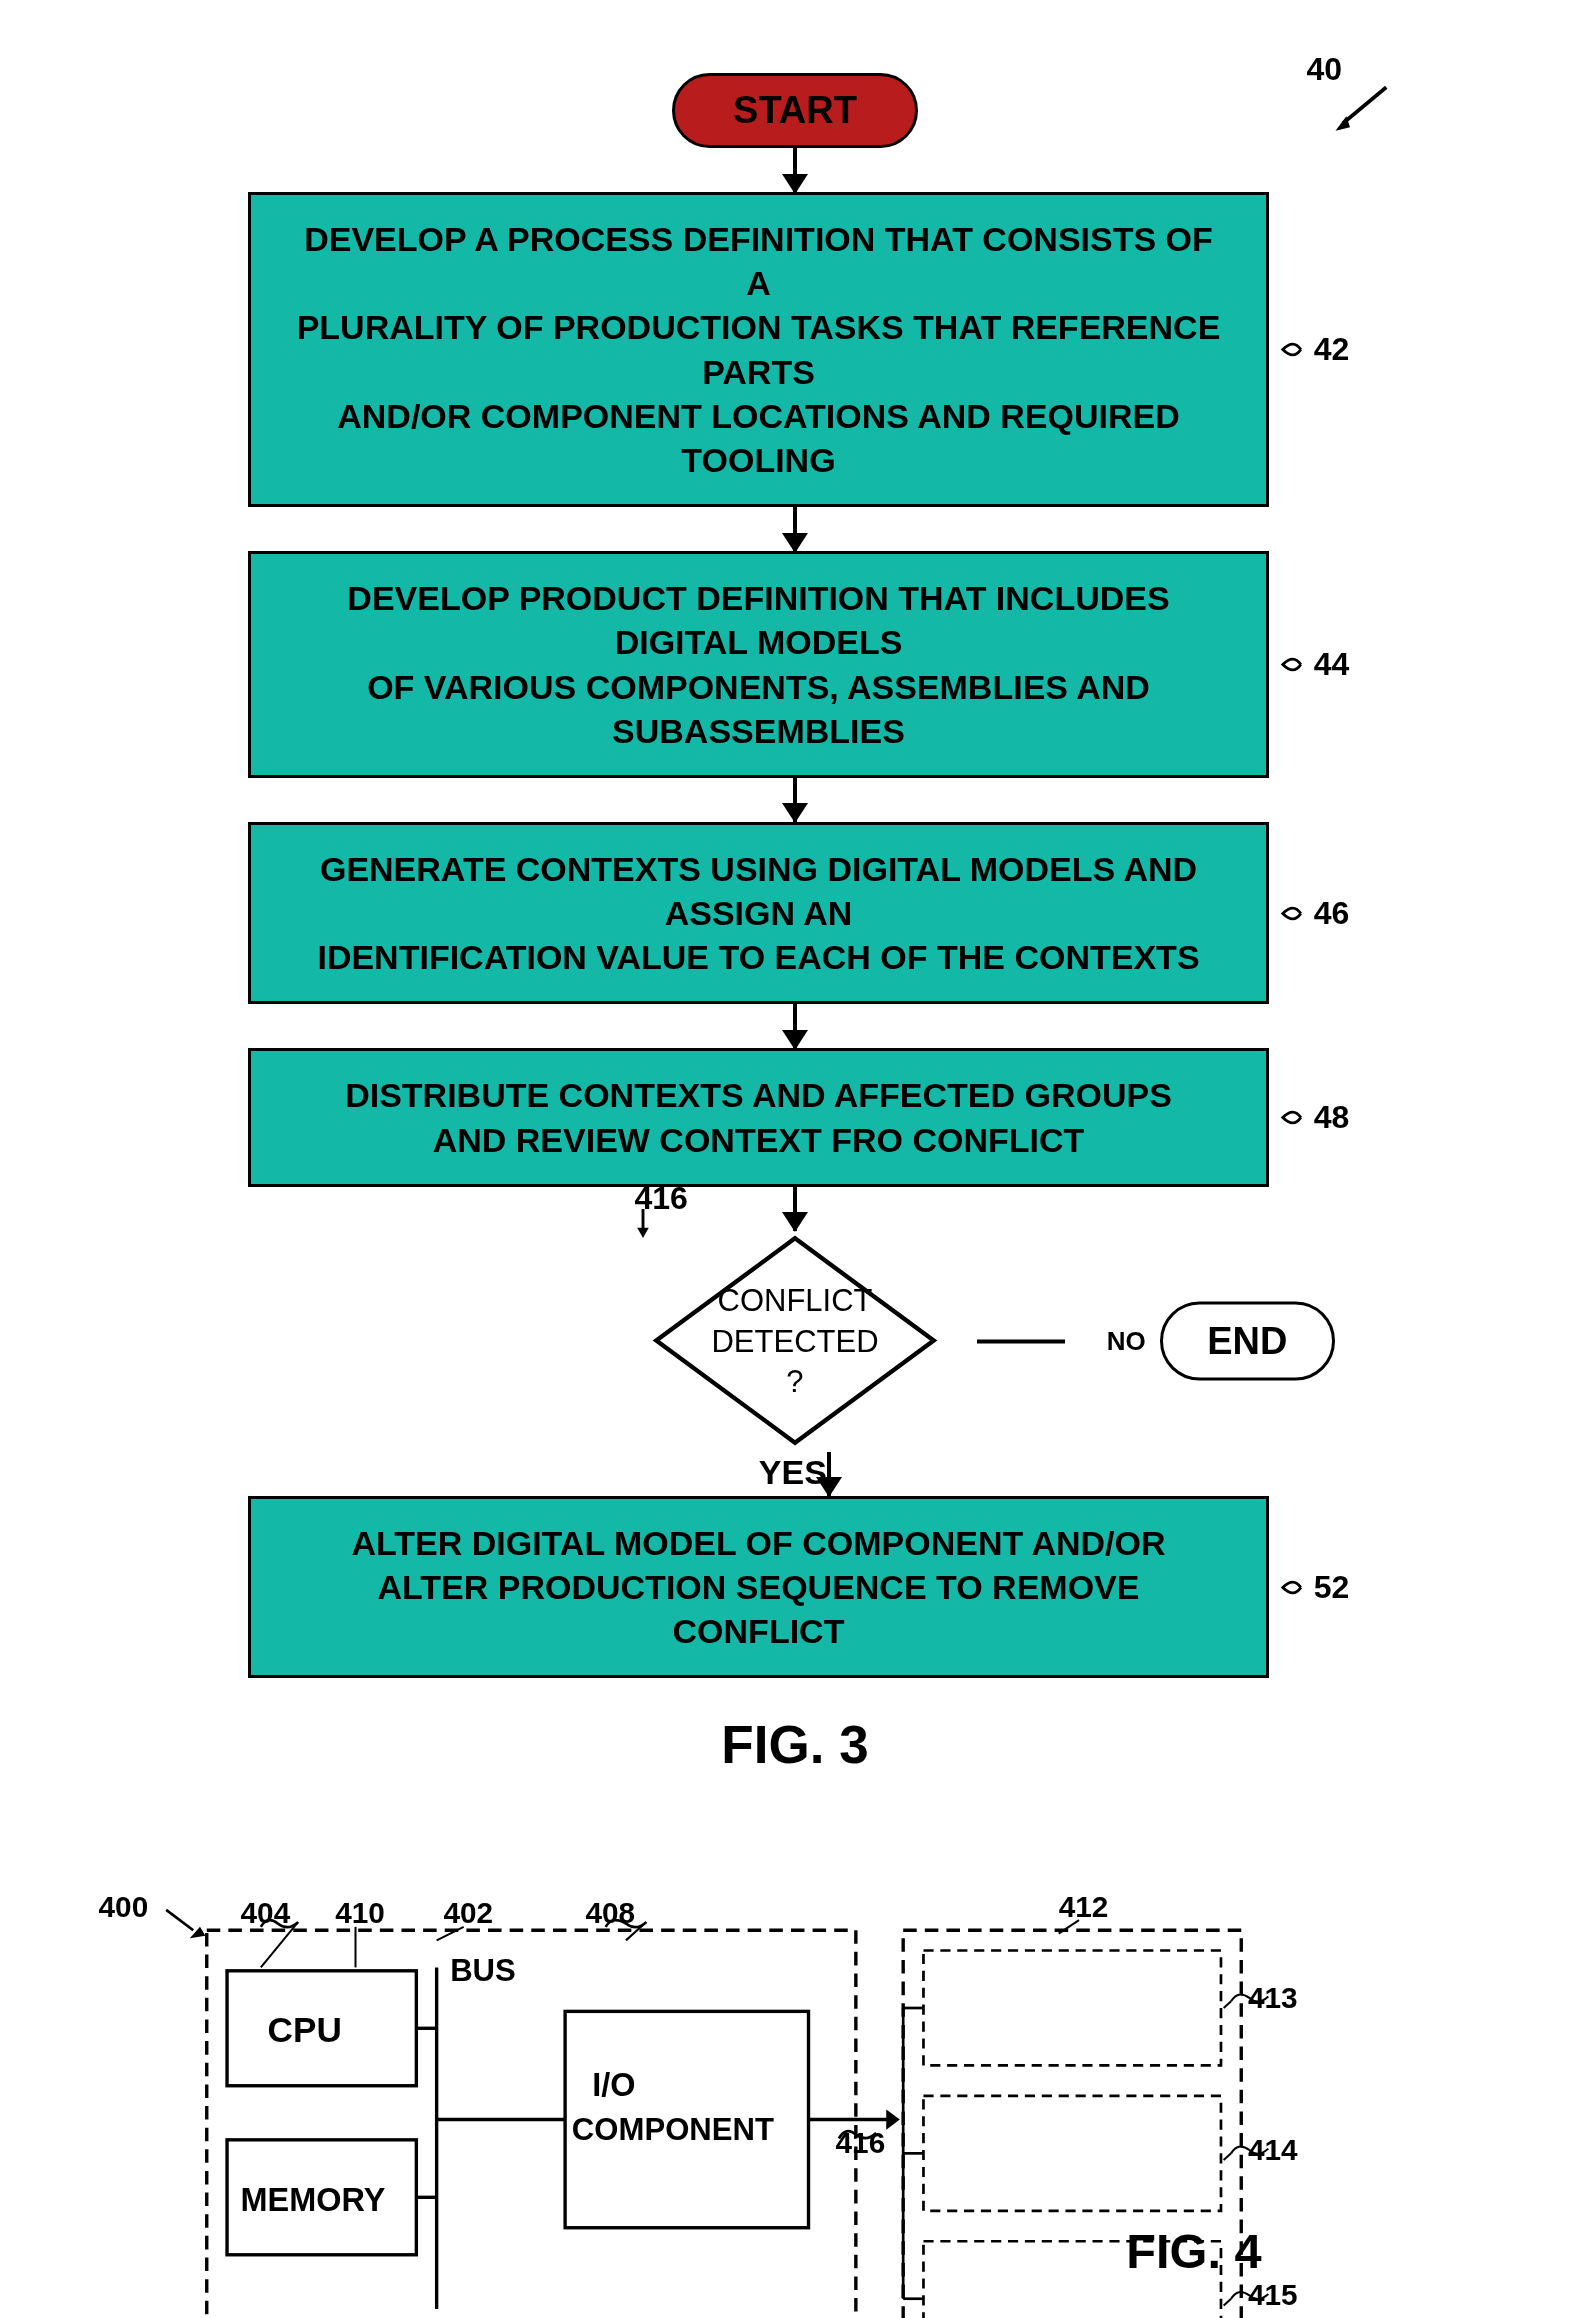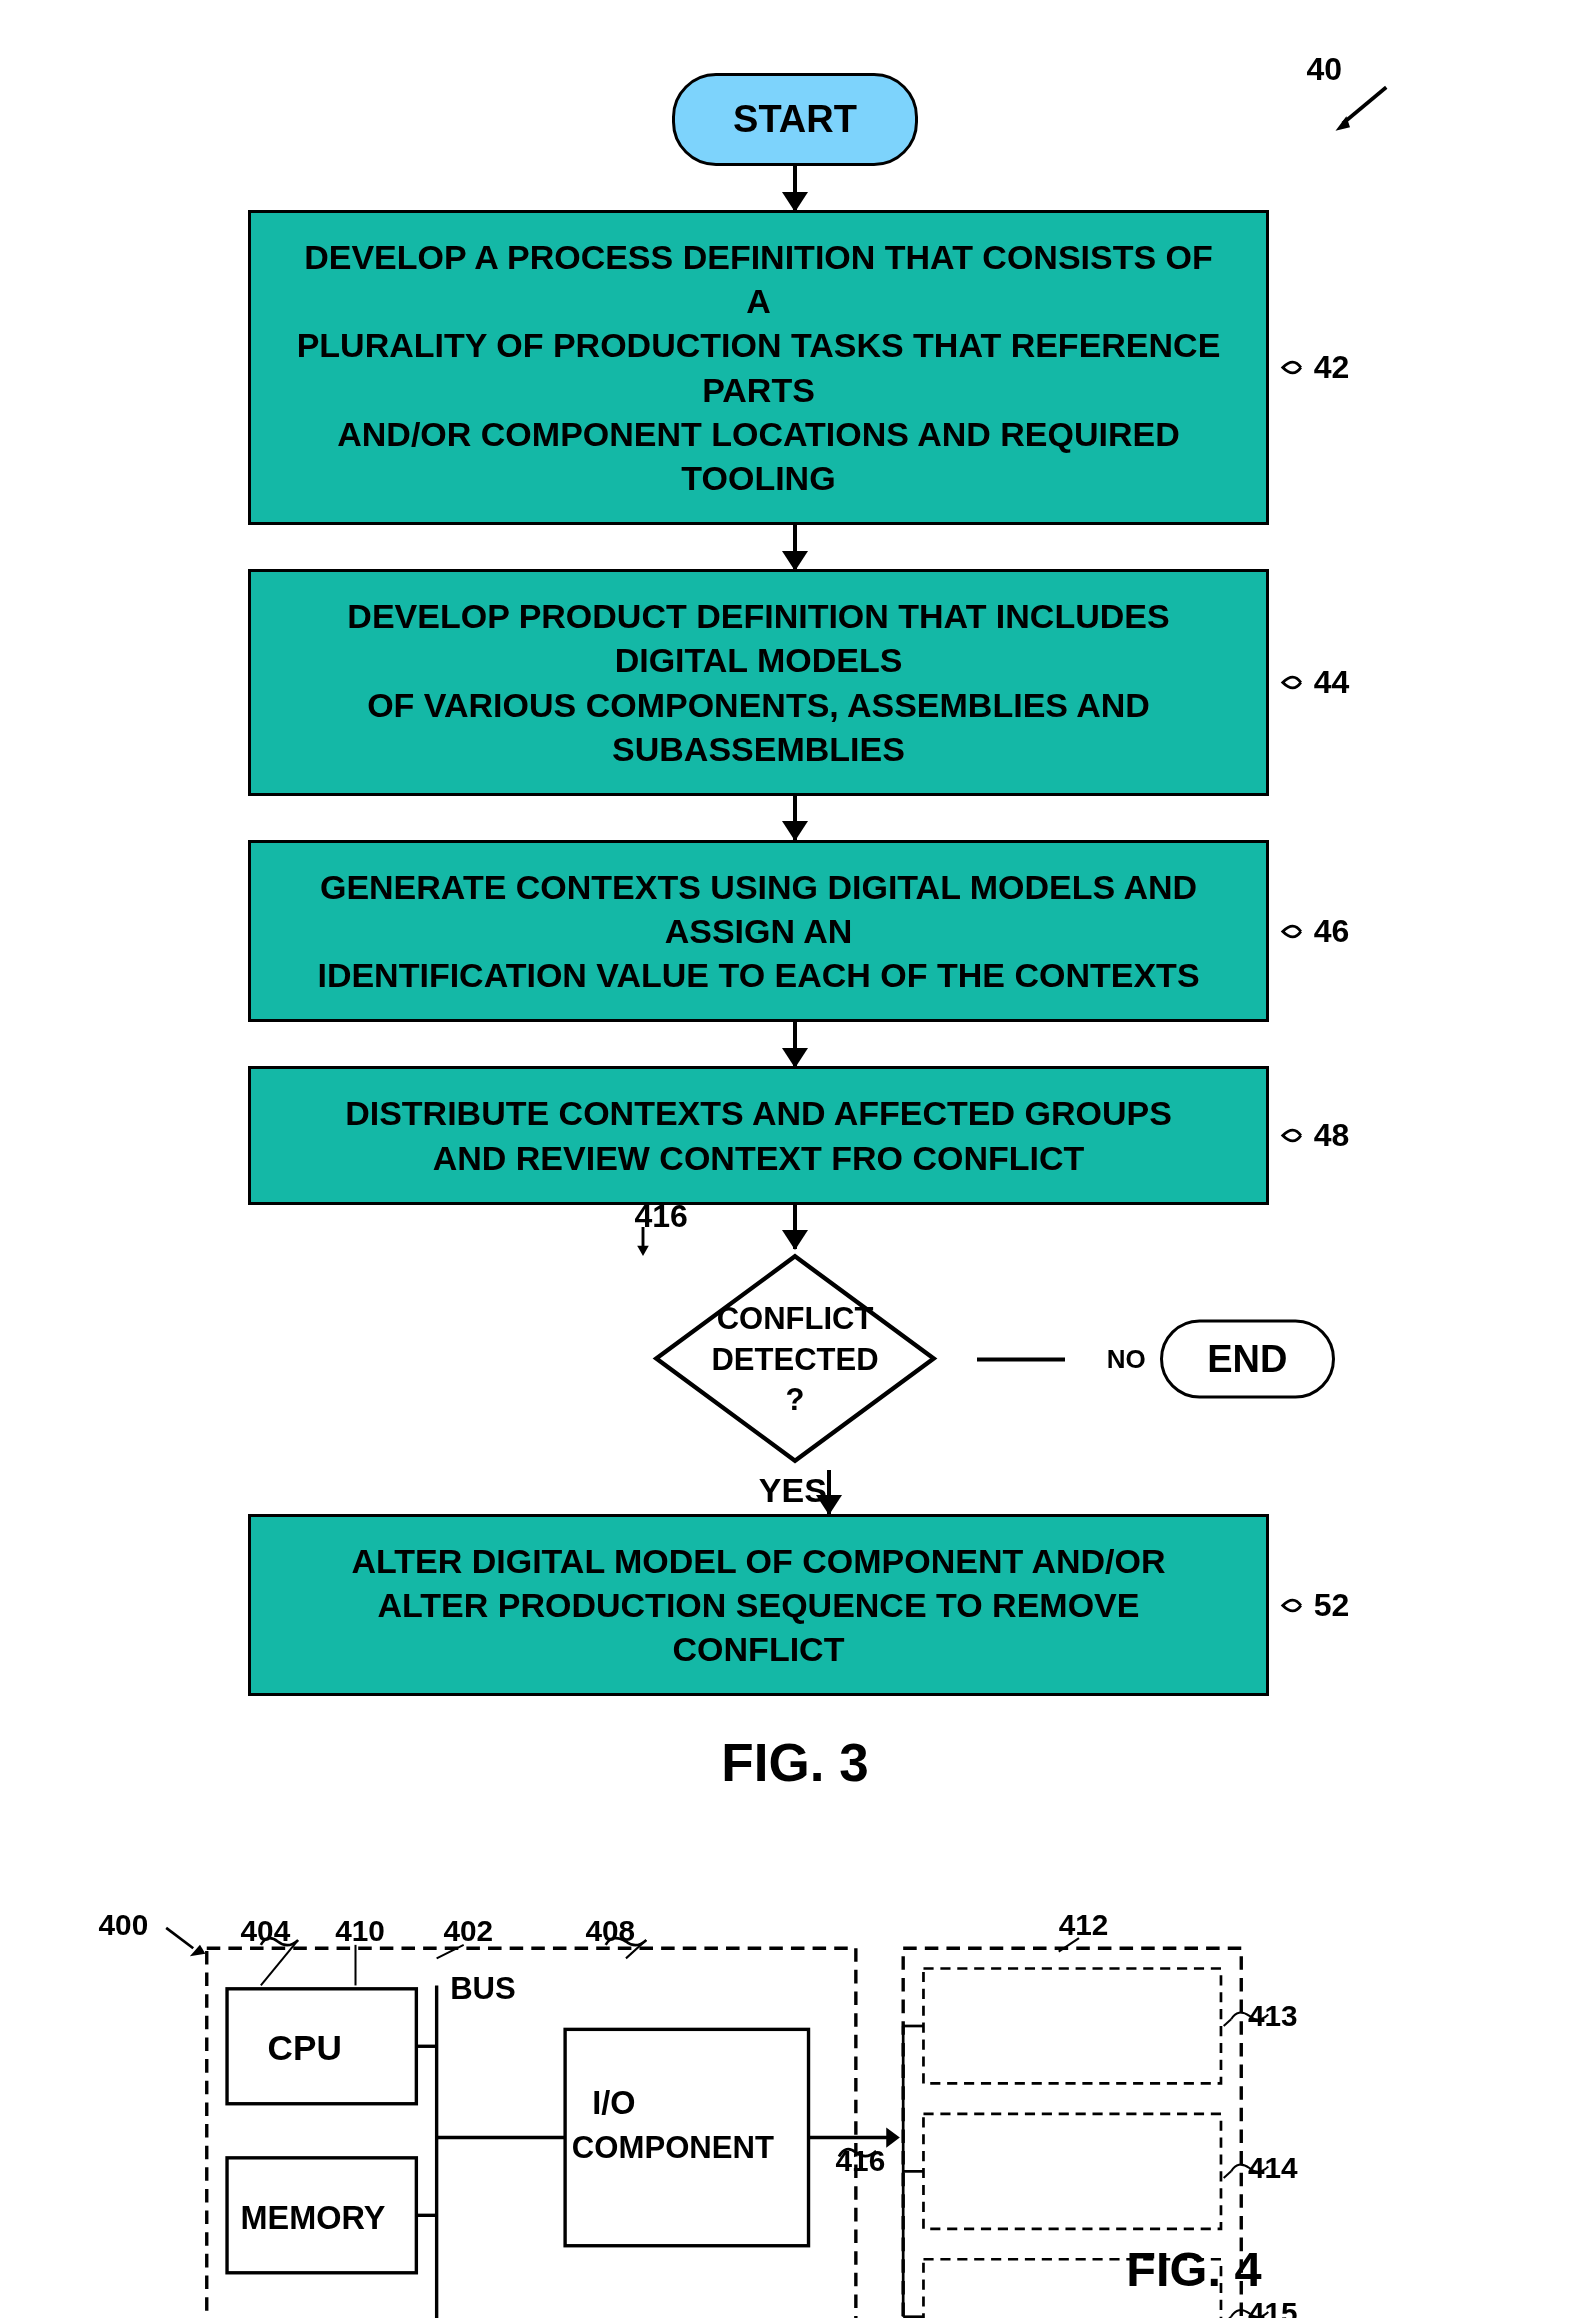--- a/index.html
+++ b/index.html
@@ -33,25 +33,25 @@
       display: flex;
       flex-direction: column;
       align-items: center;
       width: 100%;
       position: relative;
     }
 
     .fc-start {
       border: 3.6px solid #000;
       border-radius: 44px;
-      padding: 22px 58px;
+      padding: 13px 58px;
       font-size: 38px;
       font-weight: bold;
       font-family: Arial, sans-serif;
-      background: #7dd3fc;
+      background: #b91c1c;
       display: inline-block;
     }
 
     .fc-end {
       border: 3.6px solid #000;
       border-radius: 44px;
       padding: 15px 44px;
       font-size: 38px;
       font-weight: bold;
       font-family: Arial, sans-serif;
@@ -215,21 +215,21 @@
           <svg width="44" height="29" viewBox="0 0 60 40">
             <line x1="30" y1="0" x2="30" y2="30" stroke="#000" stroke-width="4"></line>
             <polygon points="22,26 38,26 30,40" fill="#000"></polygon>
           </svg>
         </div>
 
         <div style="position:relative;">
           <svg width="292" height="219" viewBox="0 0 400 300">
             <polygon points="200,10 390,150 200,290 10,150" fill="white" stroke="black" stroke-width="6"></polygon>
           </svg>
-          <div style="position:absolute; top:50%; left:50%; transform:translate(-50%,-50%); text-align:center; font-size:31px; font-weight:bold; line-height:1.3;">
+          <div style="position:absolute; top:50%; left:50%; transform:translate(-50%,-50%); text-align:center; font-size:31px; font-weight:normal; line-height:1.3;">
             CONFLICT<br>DETECTED<br>?
           </div>
         </div>
 
         <div style="position:absolute; right:44px; top:50%; transform:translateY(-50%); display:flex; align-items:center; gap:14.6px;">
           <div style="display:flex; align-items:center; gap:0;">
             <div style="width:3.6px; height:3.6px;"></div>
             <span style="font-size:26px; font-weight:bold; margin-right:14.6px;">NO</span>
             <div class="fc-end">END</div>
           </div>

